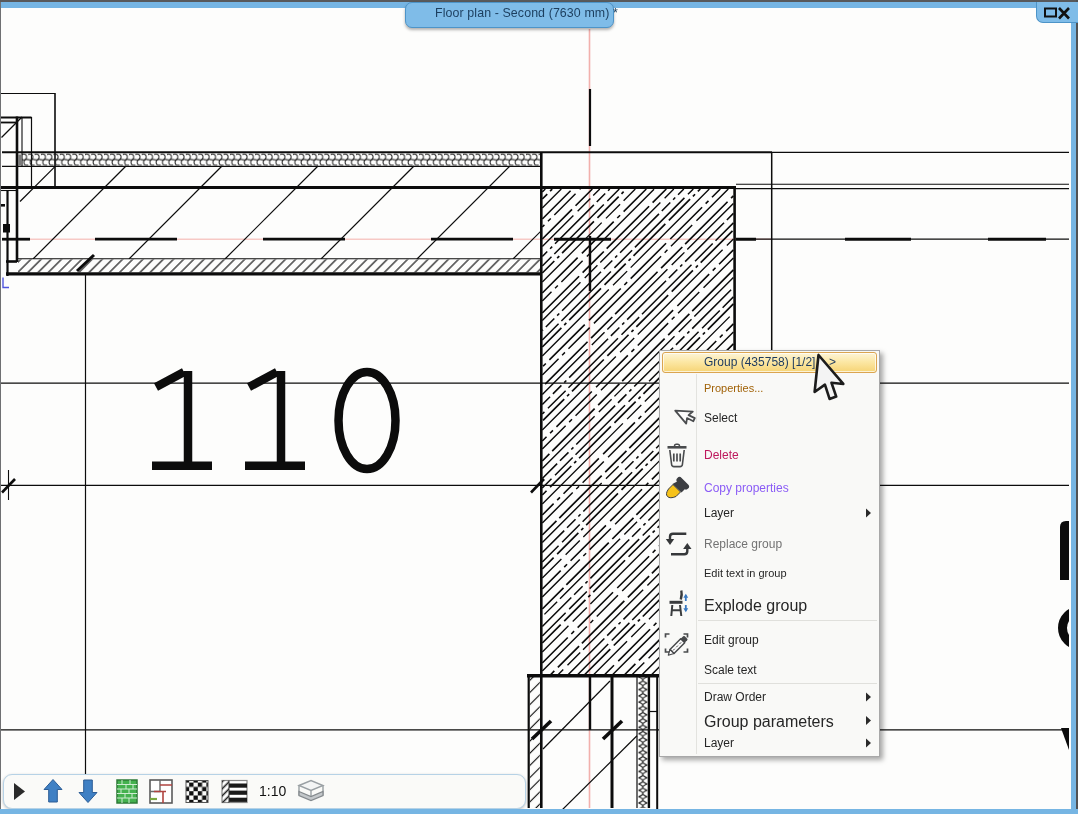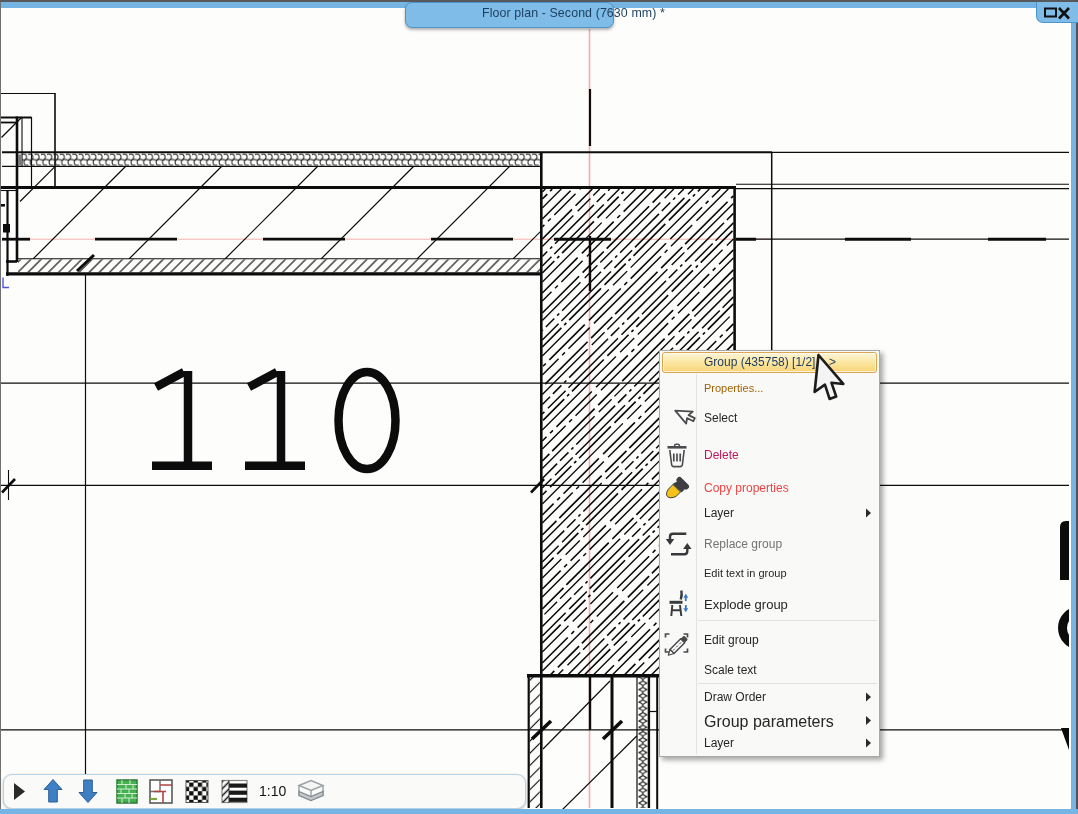--- a/index.html
+++ b/index.html
@@ -200,25 +200,25 @@
 
 <div class="abs" style="left:659px;top:350px;width:219px;height:405px;background:#f9f9f7;border:1px solid #a8a8a8;box-shadow:3px 3px 5px rgba(0,0,0,0.35);"></div>
 <div class="abs" style="left:661.5px;top:351.5px;width:213px;height:19px;border:1px solid #dba550;border-radius:3px;background:linear-gradient(#fdf5d8,#fce8a6 45%,#f6d475);box-shadow:inset 0 0 0 1px rgba(255,255,255,0.7);"></div>
 <div class="abs" style="left:704px;top:355px;font-size:12px;color:#1d3a5f;white-space:pre;">Group (435758) [1/2] &gt; &gt;</div>
 <div class="abs" style="left:695.5px;top:374px;width:1px;height:380px;background:#e3e3df;"></div>
 <div class="abs" style="left:698px;top:620px;width:179px;height:1px;background:#e0e0dc;"></div>
 <div class="abs" style="left:698px;top:683px;width:179px;height:1px;background:#e0e0dc;"></div>
 <div class="abs" style="left:704px;top:381.5px;font-size:11px;color:#a16207;white-space:nowrap;">Properties...</div>
 <div class="abs" style="left:704px;top:410.5px;font-size:12px;color:#262626;white-space:nowrap;">Select</div>
 <div class="abs" style="left:704px;top:447.5px;font-size:12px;color:#be185d;white-space:nowrap;">Delete</div>
-<div class="abs" style="left:704px;top:480.5px;font-size:12px;color:#ef4444;white-space:nowrap;">Copy properties</div>
+<div class="abs" style="left:704px;top:480.5px;font-size:12px;color:#8b5cf6;white-space:nowrap;">Copy properties</div>
 <div class="abs" style="left:704px;top:505.5px;font-size:12px;color:#262626;white-space:nowrap;">Layer</div>
 <div class="abs" style="left:704px;top:536.5px;font-size:12px;color:#737373;white-space:nowrap;">Replace group</div>
 <div class="abs" style="left:704px;top:566.5px;font-size:11px;color:#262626;white-space:nowrap;">Edit text in group</div>
-<div class="abs" style="left:704px;top:596.5px;font-size:13px;color:#262626;white-space:nowrap;">Explode group</div>
+<div class="abs" style="left:704px;top:596.5px;font-size:16px;color:#262626;white-space:nowrap;">Explode group</div>
 <div class="abs" style="left:704px;top:632.5px;font-size:12px;color:#262626;white-space:nowrap;">Edit group</div>
 <div class="abs" style="left:704px;top:662.5px;font-size:12px;color:#262626;white-space:nowrap;">Scale text</div>
 <div class="abs" style="left:704px;top:689.5px;font-size:12px;color:#262626;white-space:nowrap;">Draw Order</div>
 <div class="abs" style="left:704px;top:713.0px;font-size:16px;color:#262626;white-space:nowrap;">Group parameters</div>
 <div class="abs" style="left:704px;top:735.5px;font-size:12px;color:#262626;white-space:nowrap;">Layer</div>
 <svg class="abs" width="1078" height="814" style="left:0;top:0;pointer-events:none">
 
 <g id="icoSelect" transform="translate(671,408) rotate(-40,8,2) scale(1.18)">
   <path d="M4,0 L4,14.5 L7.6,11.3 L10,16.8 L12.6,15.6 L10.2,10.2 L14.9,10.2 Z" fill="#fcfcfc" stroke="#4a4c4e" stroke-width="1.5" stroke-linejoin="round"></path>
 </g>
@@ -333,19 +333,19 @@
 </svg>
 
 <div class="abs" style="left:0;top:0;width:1078px;height:2px;background:#58595b;"></div>
 <div class="abs" style="left:0;top:2px;width:1078px;height:5.5px;background:#76b5e3;"></div>
 <div class="abs" style="left:0;top:2px;width:1.3px;height:812px;background:#6f7072;"></div>
 <div class="abs" style="left:1071px;top:2px;width:5.3px;height:812px;background:#76b5e3;"></div>
 <div class="abs" style="left:1076.3px;top:0;width:1.7px;height:814px;background:#505254;"></div>
 <div class="abs" style="left:0;top:808.8px;width:1078px;height:4.8px;background:#76b5e3;"></div>
 <div class="abs" style="left:0;top:813.6px;width:1078px;height:0.4px;background:#505254;"></div>
 <div class="abs" style="left:405px;top:2px;width:209px;height:26px;background:#7fbce8;border:1.3px solid #4d94c8;border-radius:7px;box-shadow:0 2px 3px rgba(0,0,0,0.3);box-sizing:border-box;"></div>
-<div class="abs" style="left:405px;top:6px;width:243px;text-align:center;font-size:12.4px;color:#1c3e5e;letter-spacing:0.1px;padding-left:47px;">Floor plan - Second (7630 mm) *</div>
+<div class="abs" style="left:405px;top:6px;width:243px;text-align:center;font-size:12.4px;color:#1c3e5e;letter-spacing:0.1px;">Floor plan - Second (7630 mm) *</div>
 <div class="abs" style="left:1036px;top:2px;width:42px;height:21px;background:#7fbce8;border-left:1.3px solid #4d94c8;border-bottom:1.3px solid #4d94c8;border-bottom-left-radius:7px;box-sizing:border-box;"></div>
 <svg class="abs" width="42" height="23" style="left:1036px;top:1px">
 <rect x="9" y="7.5" width="11" height="8" fill="none" stroke="#111" stroke-width="2"></rect>
 <path d="M23,7 L33,17.5 M33,7 L23,17.5" stroke="#111" stroke-width="2.6"></path>
 </svg>
 </div>
 
 </body></html>

